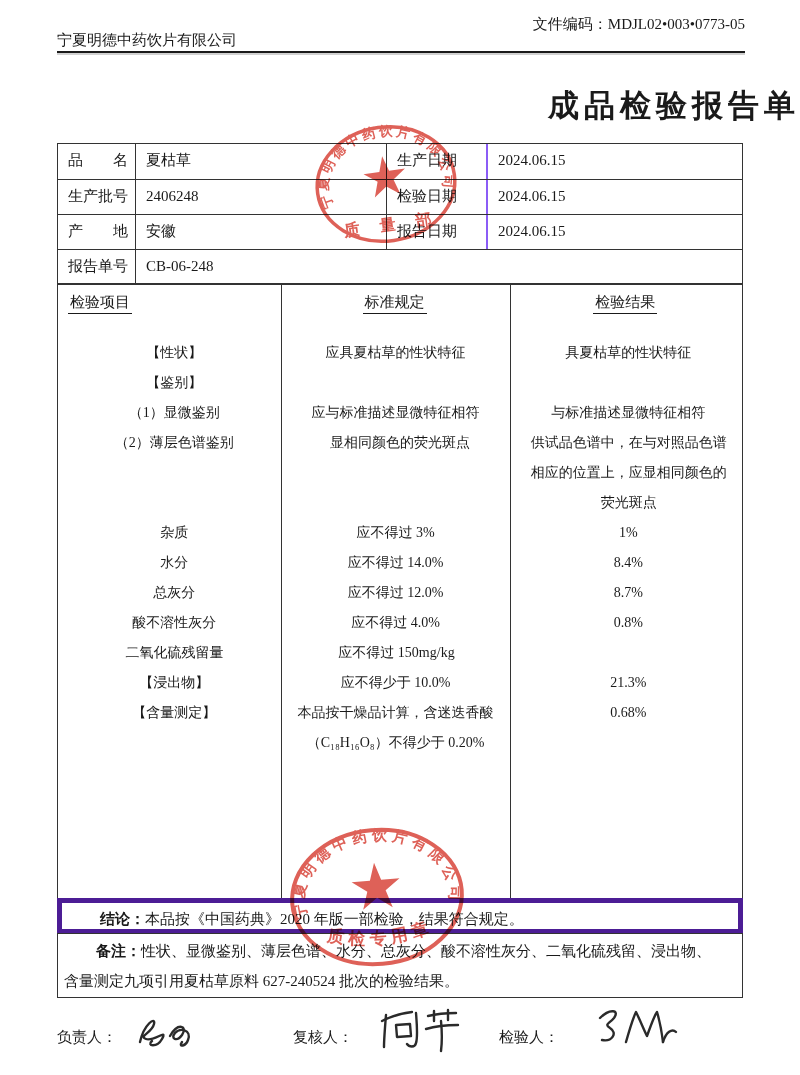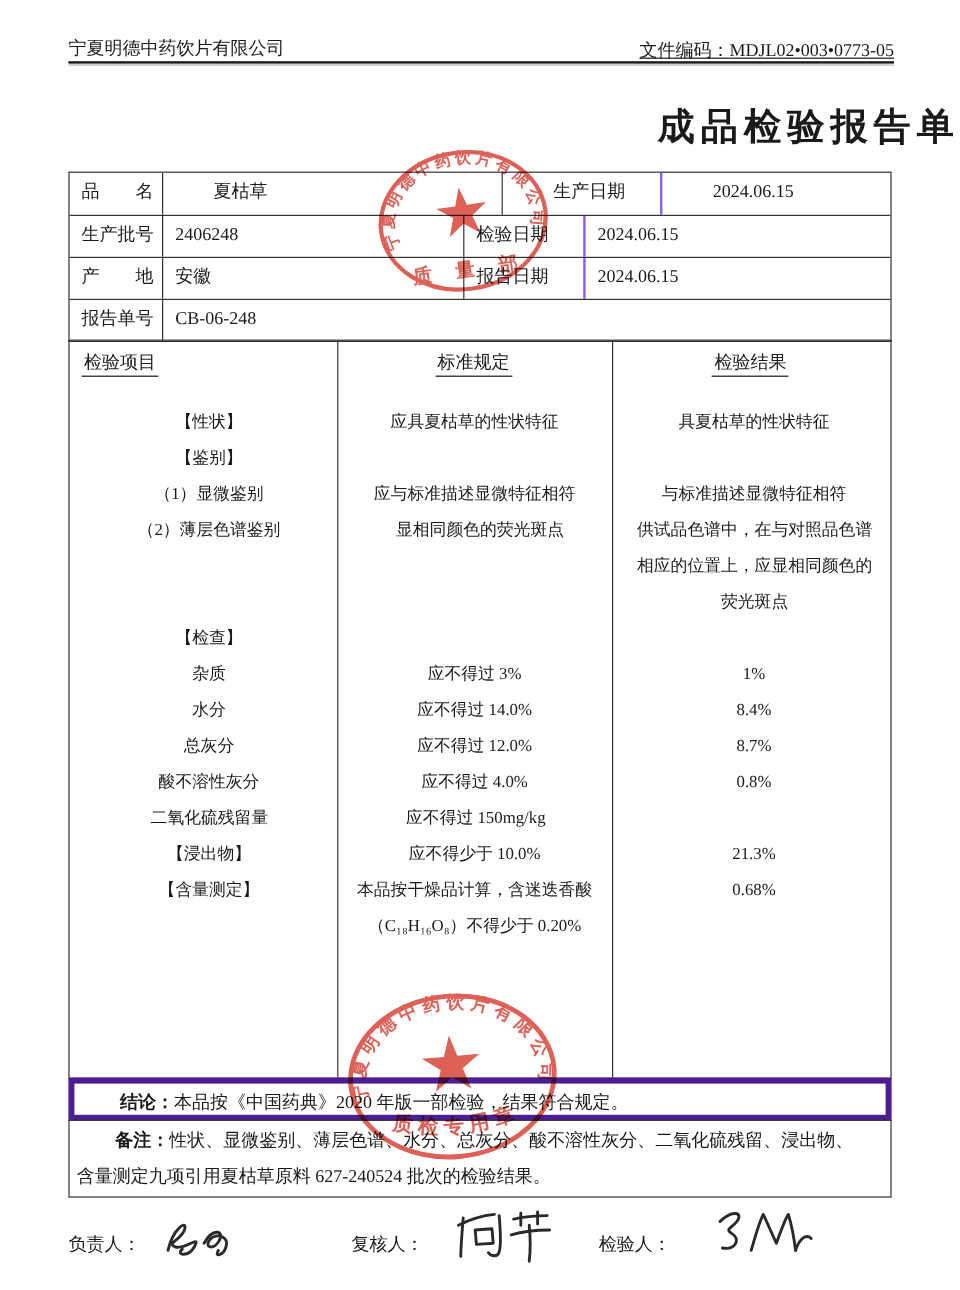--- a/index.html
+++ b/index.html
@@ -7,32 +7,32 @@
   body {
     position:relative;
     font-family:"Liberation Serif","DejaVu Serif",serif;
     color:#1a1a1a;
     overflow:hidden;
   }
   .abs { position:absolute; }
 
   
   .ph-left { left:57px; top:31px; font-size:15px; }
-  .ph-right { right:55px; top:33px; font-size:15px;text-decoration:underline; }
+  .ph-right { right:55px; top:15px; font-size:15px; }
   .ph-rule { left:57px; top:51px; width:688px; height:2px; background:#1a1a1a; box-shadow:0 2px 0 rgba(0,0,0,0.18); }
 
   .doc-title {
     left:0; top:85px; width:800px; text-align:right;
     font-size:31px; font-weight:bold; letter-spacing:5px;
   }
 
   
   .info-table { left:57px; top:143px; width:686px; border:1px solid #333; }
   .info-row { display:flex; height:35px; border-top:1px solid #333; }
-  .info-row:first-child { border-top:none;gap:32px; }
+  .info-row:first-child { border-top:none; }
   .ic { font-size:15px; line-height:33px; padding-left:10px; white-space:nowrap; overflow:hidden; }
   .ic-label { width:78px; border-right:1px solid #333; }
   .ic-value { width:251px; border-right:1px solid #333; }
   .ic-dlabel { width:101px; border-right:2px solid #8b5cf6; }
   .ic-dvalue { flex:1; }
   .ic-wide { flex:1; border-right:none; }
 
   
   .main-table { left:57px; top:283px; width:686px; height:616px; border:1px solid #333; }
   .vline { position:absolute; top:0; bottom:0; width:1px; background:#333; }
@@ -126,25 +126,20 @@
       <div class="mcell mc1">（1）显微鉴别</div>
       <div class="mcell mc2">应与标准描述显微特征相符</div>
       <div class="mcell mc3">与标准描述显微特征相符</div>
     </div>
     <div class="mrow">
       <div class="mcell mc1">（2）薄层色谱鉴别</div>
       <div class="mcell mc3">显相同颜色的荧光斑点</div>
       <div class="mcell mc2">供试品色谱中，在与对照品色谱相应的位置上，应显相同颜色的荧光斑点</div>
     </div>
     <div class="mrow">
-      <div class="mcell mc1">【检查】</div>
-      <div class="mcell mc2"></div>
-      <div class="mcell mc3"></div>
-    </div>
-    <div class="mrow">
       <div class="mcell mc1">杂质</div>
       <div class="mcell mc2">应不得过 3%</div>
       <div class="mcell mc3">1%</div>
     </div>
     <div class="mrow">
       <div class="mcell mc1">水分</div>
       <div class="mcell mc2">应不得过 14.0%</div>
       <div class="mcell mc3">8.4%</div>
     </div>
     <div class="mrow">

